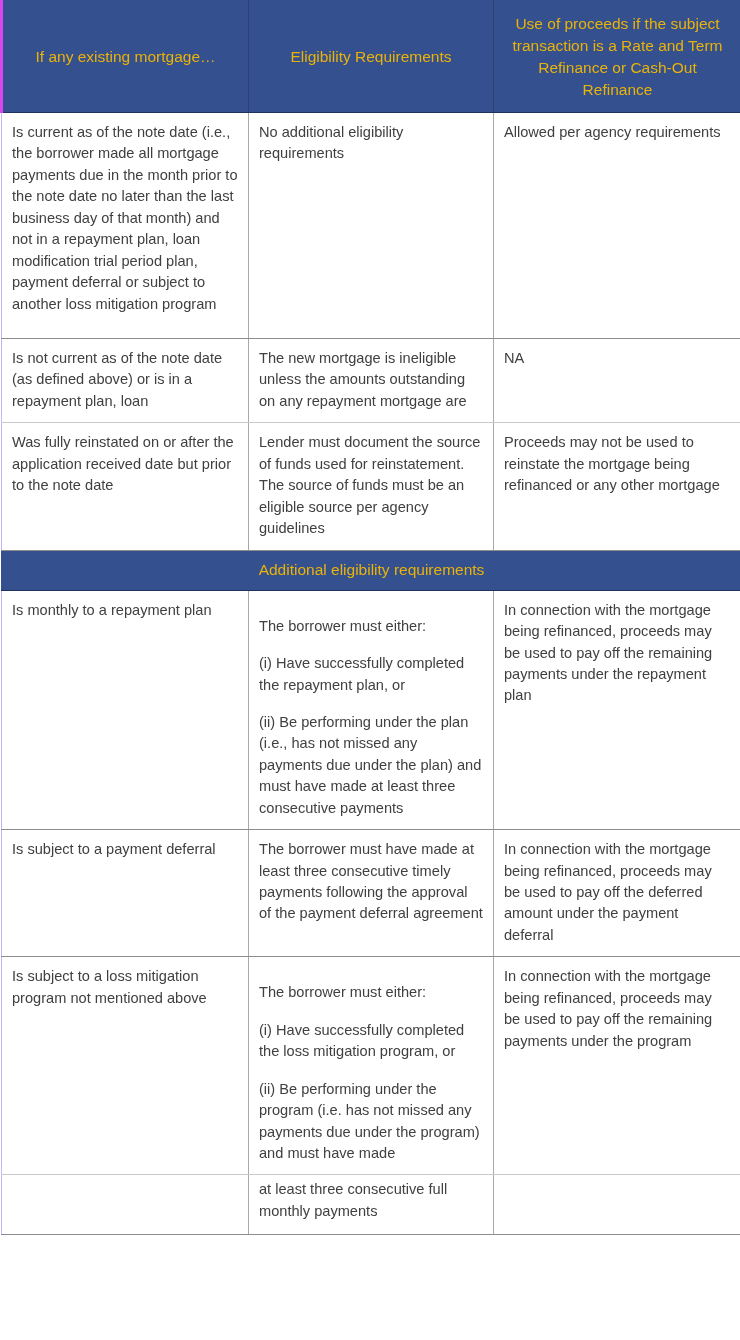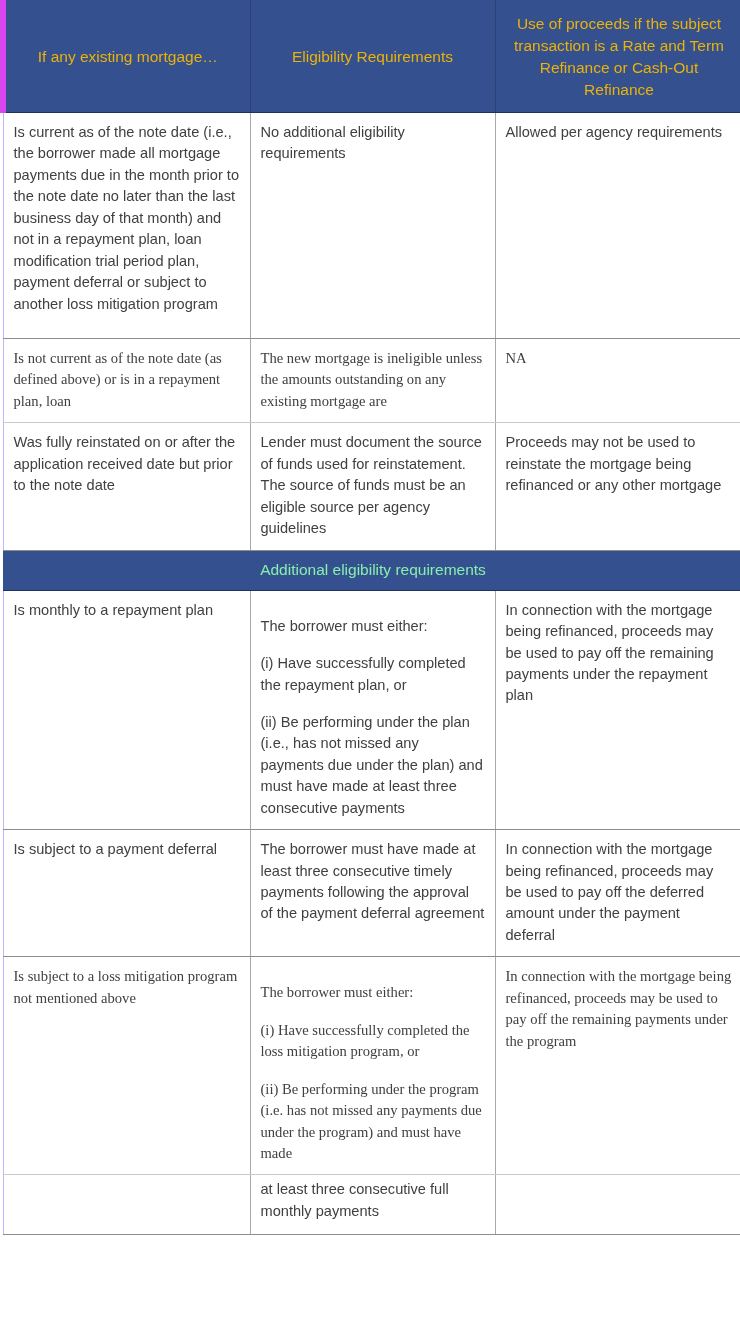--- a/index.html
+++ b/index.html
@@ -42,48 +42,48 @@
     text-align: center;
     vertical-align: middle;
     padding: 8px 10px;
     height: 112px;
     box-sizing: border-box;
     border-left: 1px solid #2b4273;
     border-right: 1px solid #2b4273;
     border-top: 1px solid #35508f;
     border-bottom: 1px solid #1f3257;
   }
-  tr.head-row th:first-child { border-left: 6px solid #d946ef; }
+  tr.head-row th:first-child { border-left: 3px solid #d946ef; }
   tr.head-row th:last-child  { border-right: 1px solid #35508f; }
 
   
   td.cell {
     border-left: 1px solid #c4b5fd;
     border-right: 1px solid #a9a9a9;
     border-bottom: 1px solid #8c8c8c;
     vertical-align: top;
     padding: 9px 10px 10px 10px;
     font-size: 14.6px;
     line-height: 1.47;
     color: #404040;
     box-sizing: border-box;
   }
-  td.cell.nosplit-bottom { border-bottom: 1px solid #c9c9c9; font-family: Liberation Serif, serif; }
+  td.cell.nosplit-bottom { border-bottom: 1px solid #c9c9c9; }
 
   
   tr.split-row td.cell {
     border-top: 1px solid #bdbdbd;
     border-bottom: 1px solid #8c8c8c;
     padding-top: 4px;
   }
 
   
   td.section-band {
     background: #35508f;
-    color: #86efac;
+    color: #eab308;
     text-align: center;
     font-size: 15.5px;
     line-height: 1.3;
     padding: 9px 10px 10px 10px;
     border-left: 1px solid #35508f;
     border-right: 1px solid #35508f;
     border-top: 1px solid #1f3257;
     border-bottom: 1px solid #1f3257;
     vertical-align: middle;
   }
@@ -115,21 +115,21 @@
     <tbody>
 
       <tr style="height:226px;">
         <td class="cell">Is current as of the note date (i.e., the borrower made all mortgage payments due in the month prior to the note date no later than the last business day of that month) and not in a repayment plan, loan modification trial period plan, payment deferral or subject to another loss mitigation program</td>
         <td class="cell">No additional eligibility requirements</td>
         <td class="cell">Allowed per agency requirements</td>
       </tr>
 
       <tr style="height:76px;">
         <td class="cell nosplit-bottom">Is not current as of the note date (as defined above) or is in a repayment plan, loan</td>
-        <td class="cell nosplit-bottom">The new mortgage is ineligible unless the amounts outstanding on any existing mortgage are</td>
+        <td class="cell nosplit-bottom">The new mortgage is ineligible unless the amounts outstanding on any repayment mortgage are</td>
         <td class="cell nosplit-bottom">NA</td>
       </tr>
 
 
       <tr style="height:120px;">
         <td class="cell">Was fully reinstated on or after the application received date but prior to the note date</td>
         <td class="cell">Lender must document the source of funds used for reinstatement. The source of funds must be an eligible source per agency guidelines</td>
         <td class="cell">Proceeds may not be used to reinstate the mortgage being refinanced or any other mortgage</td>
       </tr>
 

